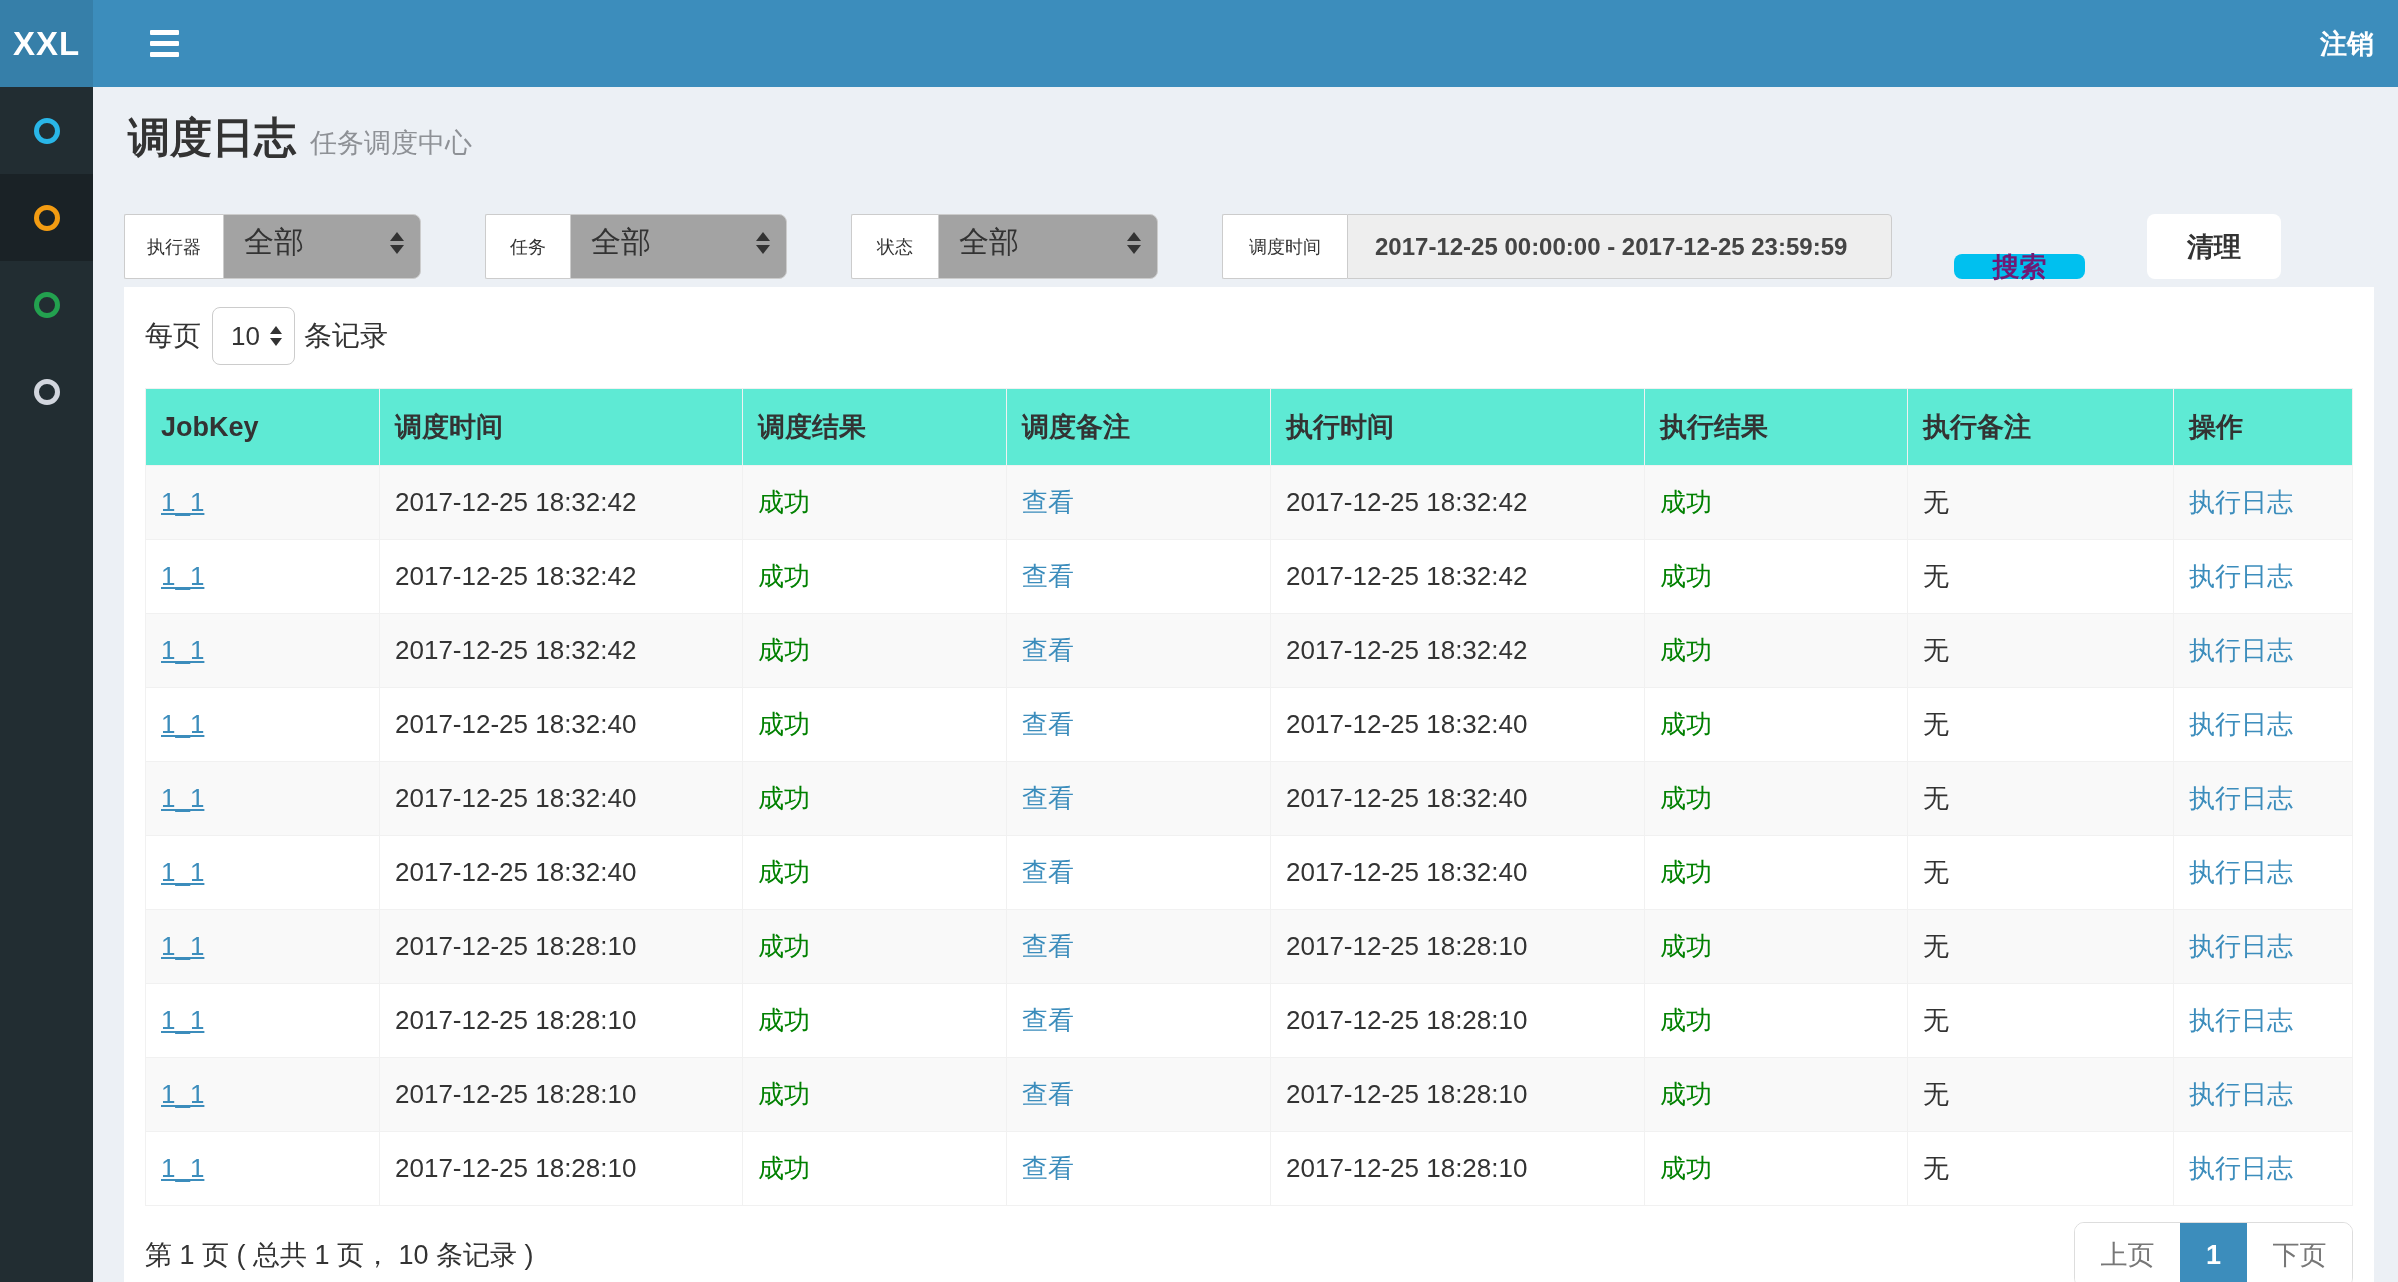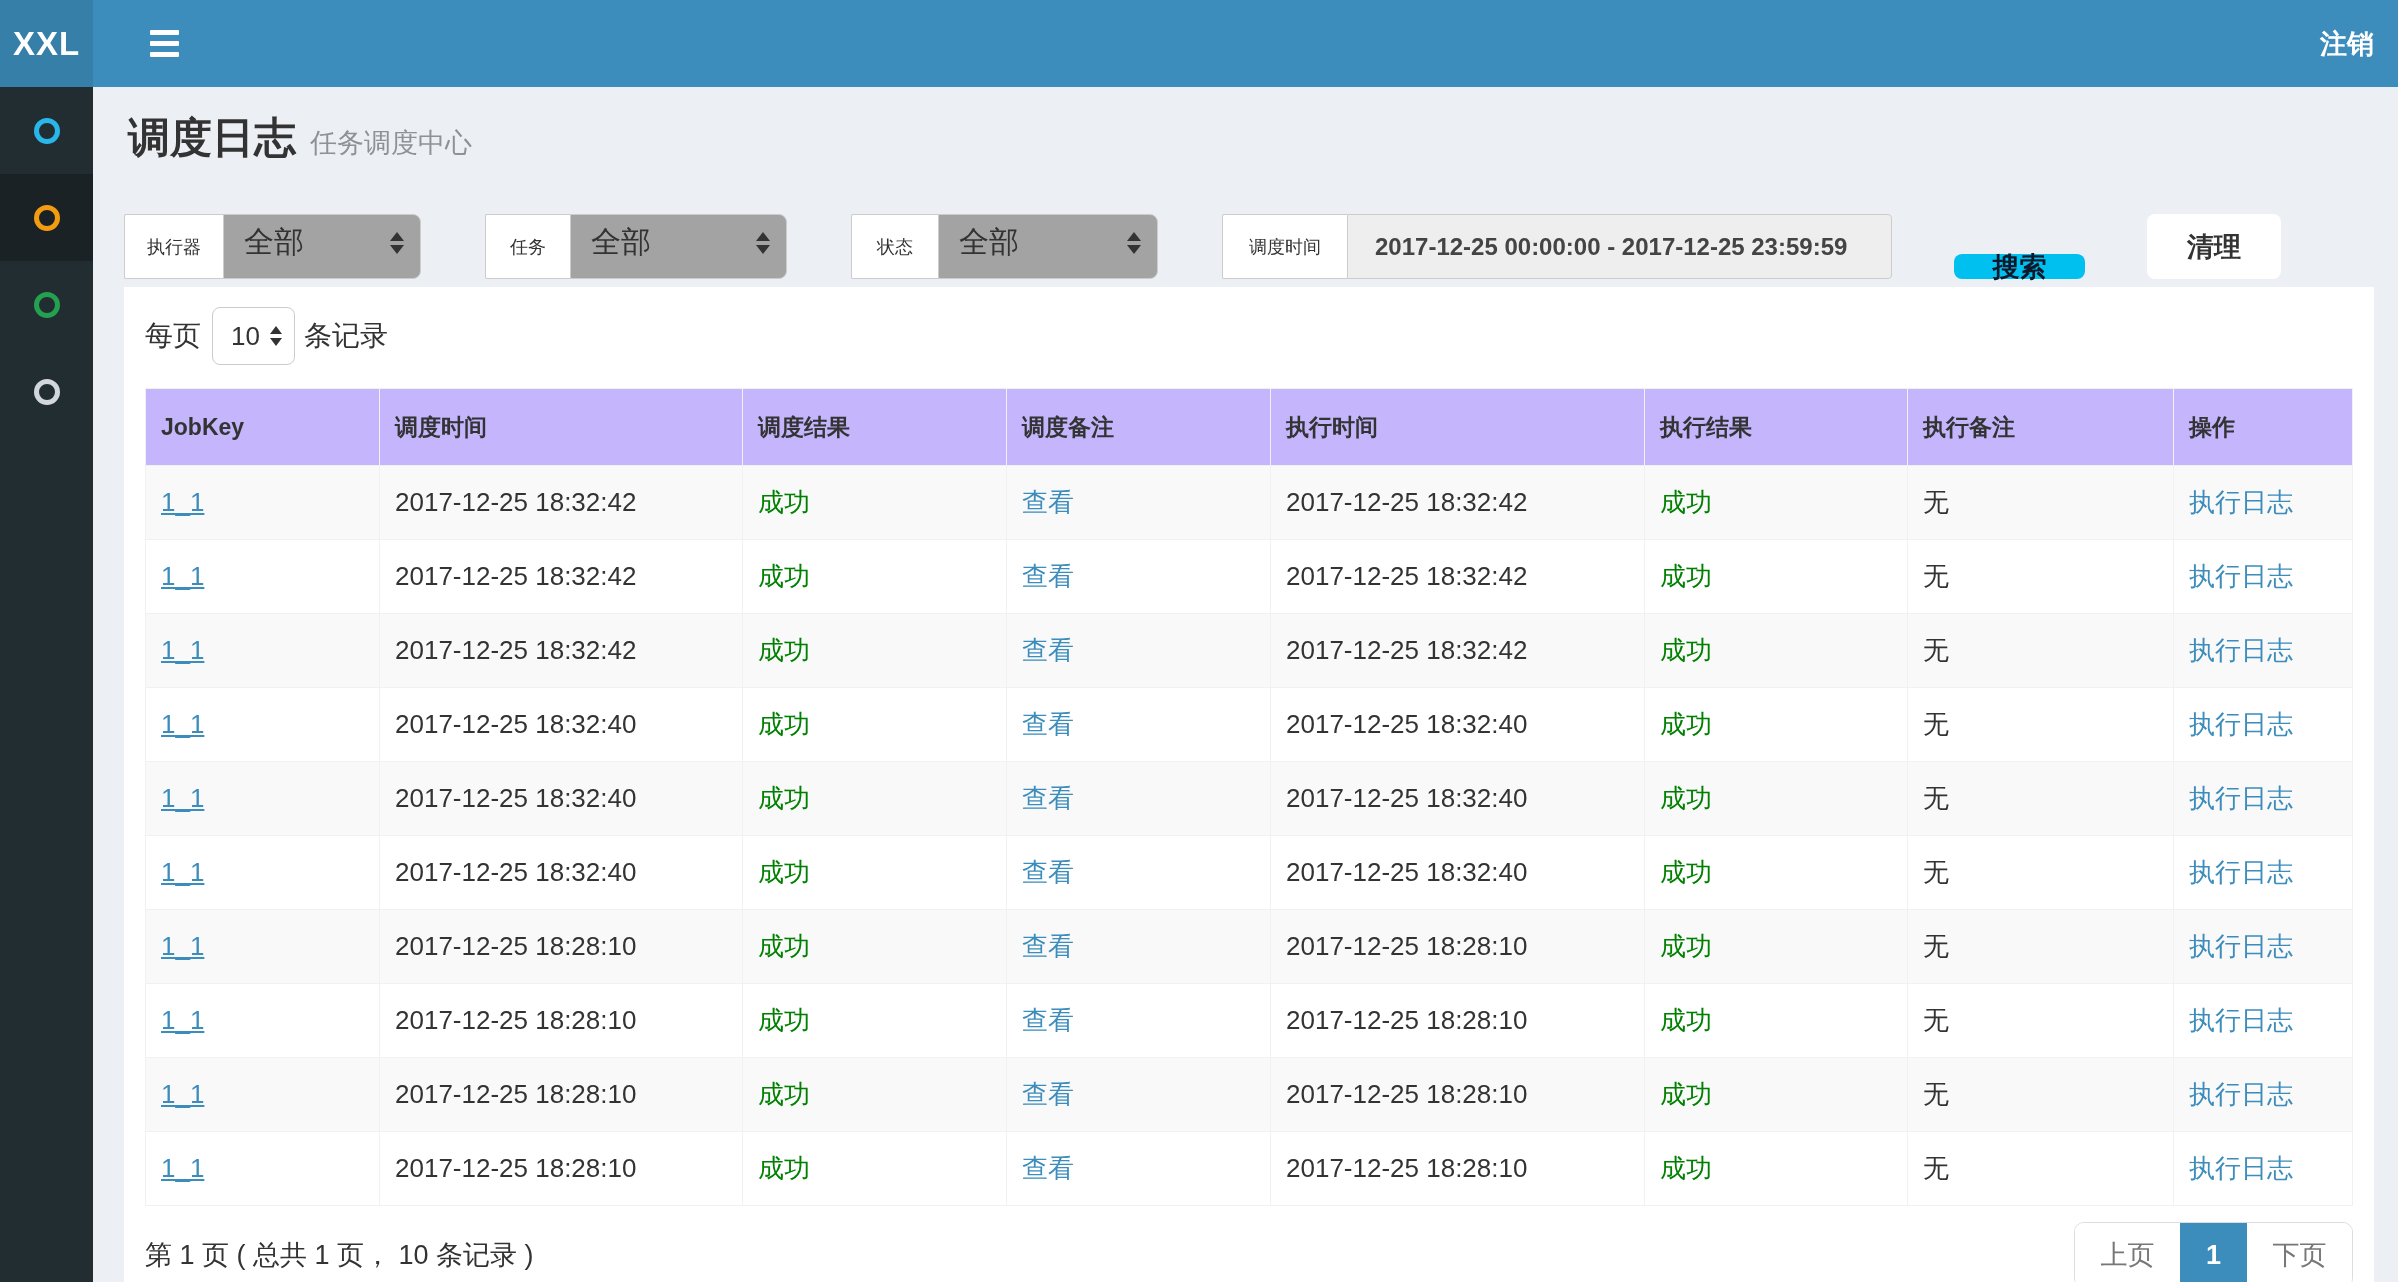--- a/index.html
+++ b/index.html
@@ -39,36 +39,36 @@
   .sel-w1 { width:198px; } .sel-w2 { width:217px; } .sel-w3 { width:220px; }
   .arrows { display:flex; flex-direction:column; gap:4px; }
   .tri-up { width:0; height:0; border-left:7px solid transparent; border-right:7px solid transparent; border-bottom:9px solid #333; }
   .tri-down { width:0; height:0; border-left:7px solid transparent; border-right:7px solid transparent; border-top:9px solid #333; }
   .date-input { width:545px; background:#eee; border:1px solid #ccc; border-radius:0 4px 4px 0;
     display:flex; align-items:center; padding-left:27px; font-size:24px; color:#444; cursor:pointer;font-weight:bold; }
   .gap { width:64px; flex:none; }
   .gap-sm { width:62px; flex:none; }
   .btn { border:none; border-radius:8px; font-size:27px; font-weight:600; cursor:pointer;
     display:flex; align-items:center; justify-content:center; font-family:inherit; }
-  .btn-search { width:131px; background:#00c0ef; color:#0f172a;margin-top:40px; }
+  .btn-search { width:131px; background:#00c0ef; color:#701a75;margin-top:40px; }
   .btn-clear { width:134px; background:#fff; color:#333; }
 
   
   .box { margin-top:8px; background:#fff; padding:20px 21px 60px 21px; min-height:960px; }
   .pager-size { display:flex; align-items:center; height:58px; margin-bottom:23px; font-size:28px; color:#333; }
   .size-select { width:83px; height:58px; margin:0 9px 0 11px; border:1px solid #ccc; border-radius:8px;
     background:#fff; display:flex; align-items:center; justify-content:space-between;
     padding:0 12px 0 18px; font-size:26px; cursor:pointer; }
   .size-select .tri-up { border-left-width:6px; border-right-width:6px; border-bottom-width:8px; }
   .size-select .tri-down { border-left-width:6px; border-right-width:6px; border-top-width:8px; }
 
   
   table { width:100%; border-collapse:collapse; table-layout:fixed; }
   th, td { border:1px solid #f1f1f1; text-align:left; padding-left:15px; vertical-align:middle; }
-  th { height:77px; font-size:23px; font-weight:bold; color:#333; background:#c4b5fd;margin-top:13px; }
+  th { height:77px; font-size:27px; font-weight:bold; color:#333; background:#5eead4;margin-top:13px; }
   td { height:74px; font-size:26px; color:#333; }
   tbody tr:nth-child(odd) { background:#f9f9f9; }
   tbody tr:nth-child(even) { background:#fff; }
   col.c1{width:234px;} col.c2{width:363px;} col.c3{width:264px;} col.c4{width:264px;}
   col.c5{width:374px;} col.c6{width:263px;} col.c7{width:266px;}
   a.blue { color:#3c8dbc; text-decoration:none; cursor:pointer; }
   a.jobkey { text-decoration:underline; }
   .green { color:#008000; }
 
   

